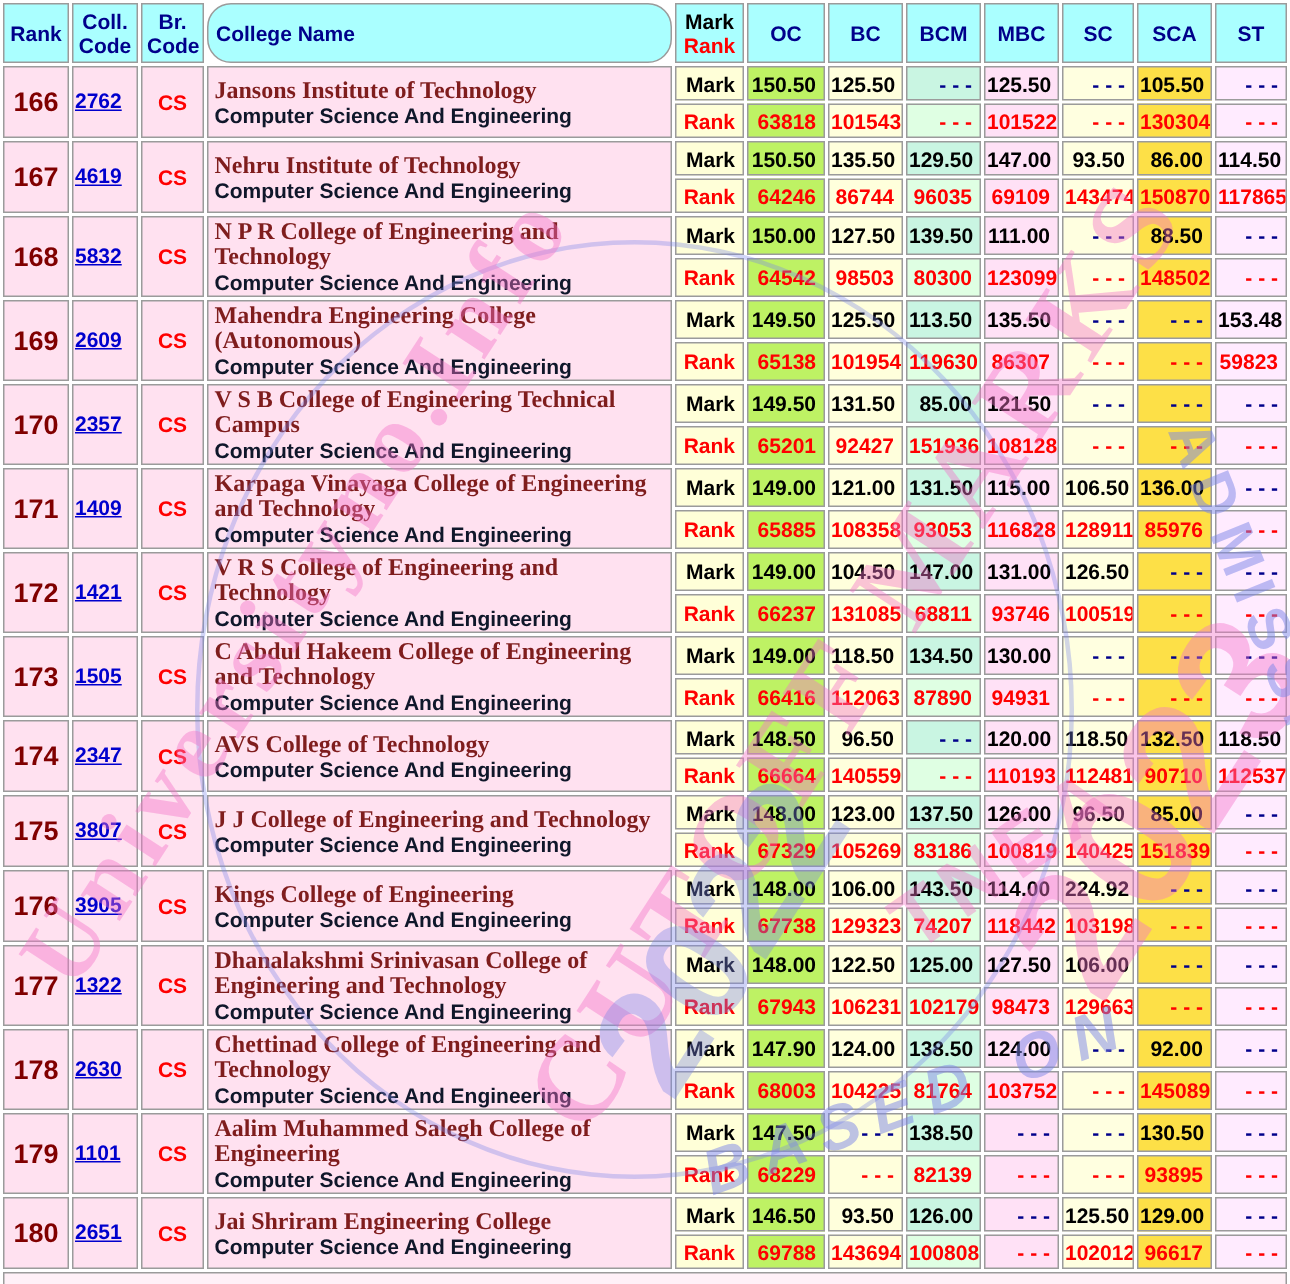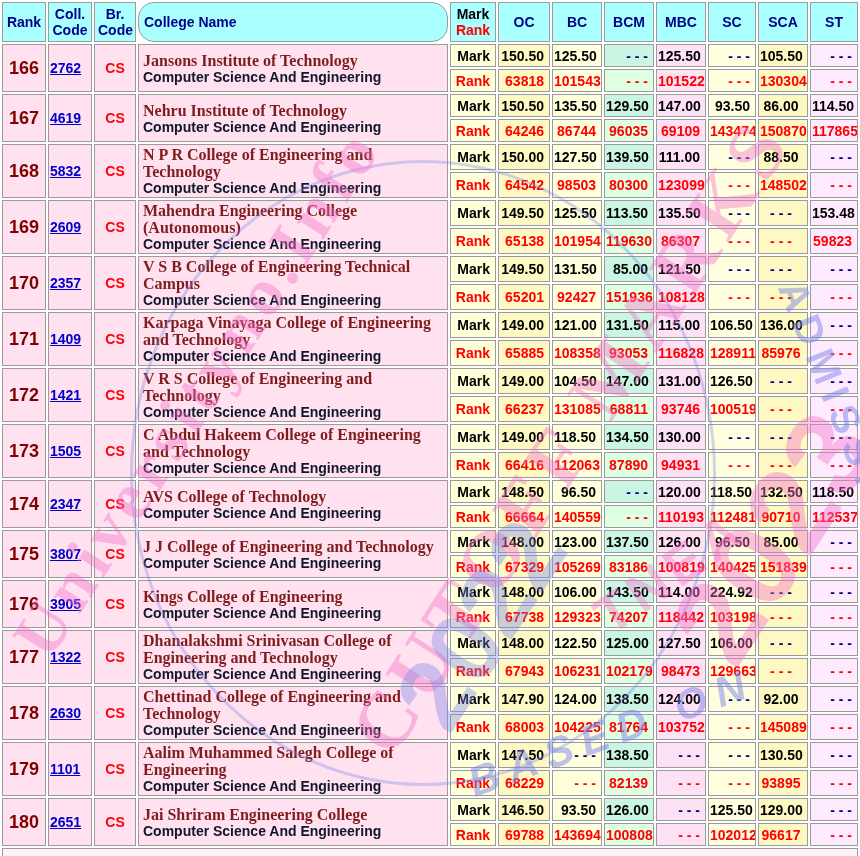--- a/index.html
+++ b/index.html
@@ -37,27 +37,27 @@
   td.mark-label{color:#000000;}
   td.rank-label{color:#ff0000;}
   td.val{
     font-weight:bold;font-size:14px;text-align:right;padding-right:5px;height:23px;
     white-space:nowrap;
   }
   tr.mark-row td.val{color:#000000;}
   tr.rank-row td.val{color:#ff0000;}
   tr.mark-row td.val.dash{color:#00008b;}
   
-  tr.mark-row td.c0, tr.rank-row td.c0{background:#fef9c3;}
+  tr.mark-row td.c0, tr.rank-row td.c0{background:#bef264;}
   tr.mark-row td.c1, tr.rank-row td.c1{background:#ffffdc;}
   tr.mark-row td.c2{background:#c9f5e2;}
   tr.rank-row td.c2{background:#dfffe3;}
   tr.mark-row td.c3, tr.rank-row td.c3{background:#ffe1f6;}
   tr.mark-row td.c4, tr.rank-row td.c4{background:#ffffe0;}
-  tr.mark-row td.c5, tr.rank-row td.c5{background:#fef9c3;text-align:center;}
+  tr.mark-row td.c5, tr.rank-row td.c5{background:#fde047;}
   tr.mark-row td.c6, tr.rank-row td.c6{background:#ffebff;}
   td.partial{background:#fff0f7;height:24px;}
   
   .watermark{position:absolute;left:0;top:0;width:860px;height:856px;pointer-events:none;overflow:hidden;z-index:5;}
   .wm{position:absolute;font-weight:bold;white-space:nowrap;}
   .wm-pink{color:rgba(244,114,200,0.42);}
   .wm-blue{color:rgba(123,134,232,0.50);}
   .wm1{left:30px;top:610px;font-size:68px;transform:rotate(-57deg);transform-origin:left center;letter-spacing:6px;font-family:"Liberation Serif",serif;}
   .wm2{left:370px;top:700px;font-size:80px;transform:rotate(-57deg);transform-origin:left center;letter-spacing:8px;font-family:"Liberation Serif",serif;}
   .wm3{left:700px;top:580px;font-size:120px;transform:rotate(-57deg);transform-origin:left center;}

